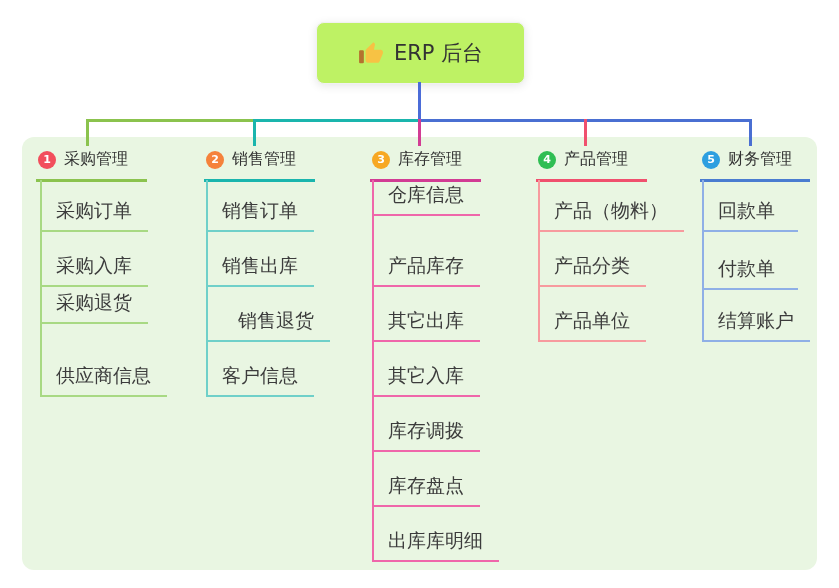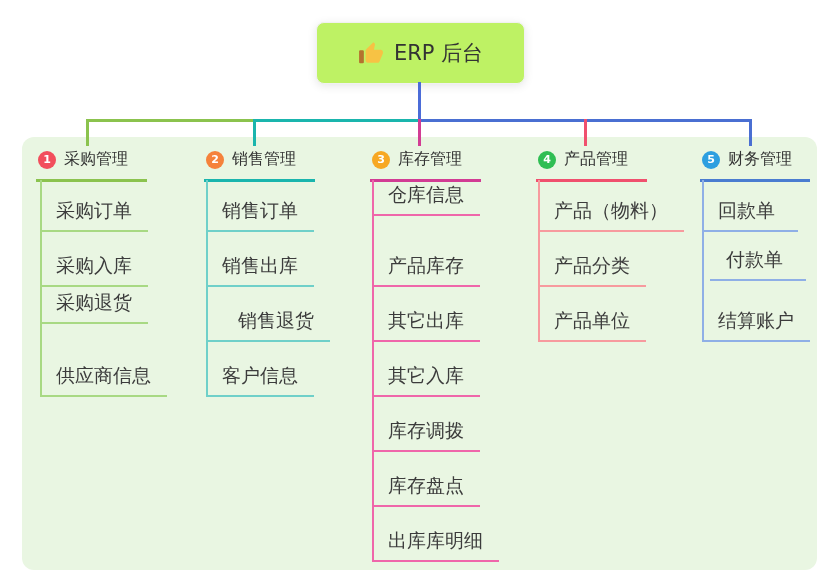--- a/index.html
+++ b/index.html
@@ -139,16 +139,16 @@
   <div class="child c3" style="left:372px;top:364px;">其它入库</div>
   <div class="child c3" style="left:372px;top:419px;">库存调拨</div>
   <div class="child c3" style="left:372px;top:474px;">库存盘点</div>
   <div class="child c3" style="left:372px;top:529px;">出库库明细</div>
 
   <div class="child c4" style="left:538px;top:199px;">产品（物料）</div>
   <div class="child c4" style="left:538px;top:254px;">产品分类</div>
   <div class="child c4" style="left:538px;top:309px;">产品单位</div>
 
   <div class="child c5" style="left:702px;top:199px;">回款单</div>
-  <div class="child c5" style="left:702px;top:248px;margin-left:8px;">付款单</div>
+  <div class="child c5" style="left:702px;top:257px;">付款单</div>
   <div class="child c5" style="left:702px;top:309px;">结算账户</div>
 
 </div>
 
 </body></html>

